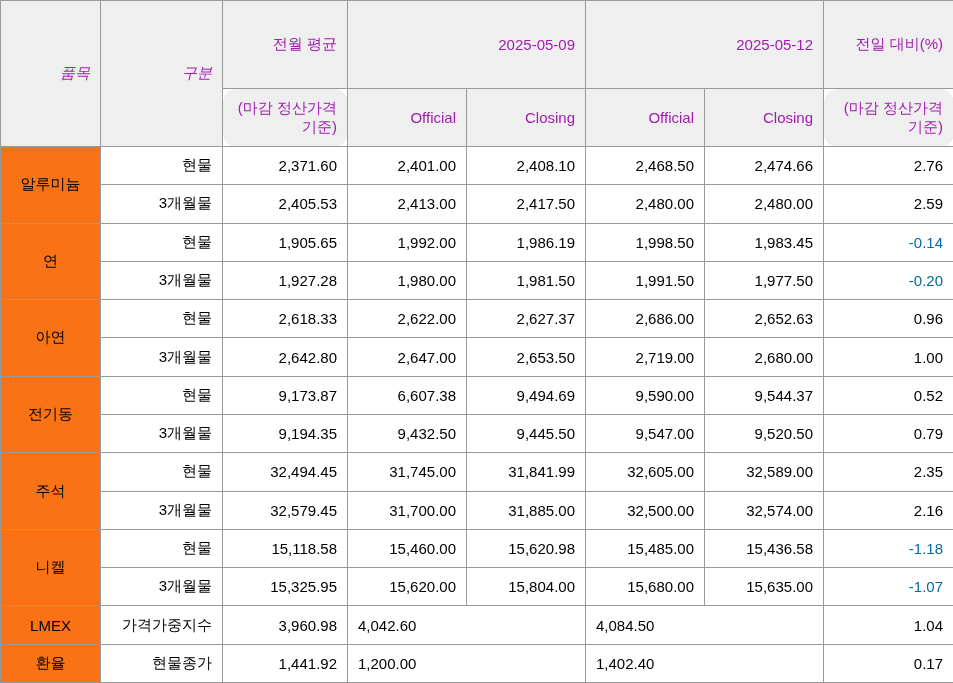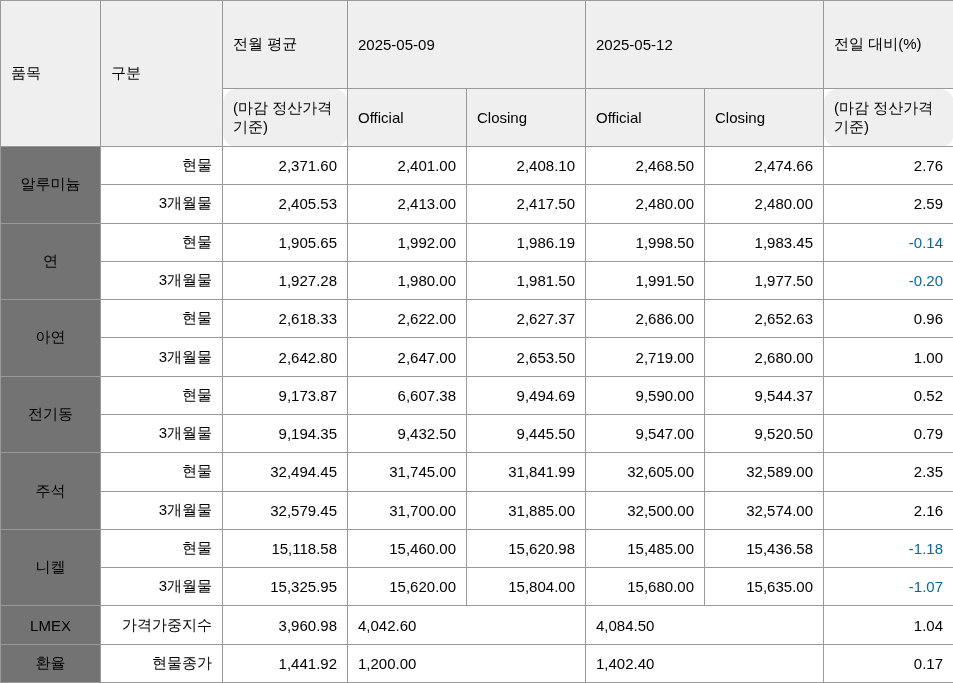--- a/index.html
+++ b/index.html
@@ -22,37 +22,38 @@
   #lme-table td, #lme-table th {
     border: 1px solid #999999;
     font-size: 15px;
     font-weight: normal;
     padding: 0 10px;
     box-sizing: border-box;
   }
   thead th {
     background: #efefef;
     font-weight: bold;
-    text-align: left;
-    color: #000000;
+    text-align: right;
+    color: #a21caf;
   }
   .hdr-top {
     height: 88px;
+    font-style: italic;
   }
   .hdr-sub {
     height: 58px;
   }
   .hdr-two-line {
     line-height: 1.25;
     font-size: 14px;
     border-radius: 14px;
   }
   td.item-cell {
     text-align: center;
-    background: #737373;
+    background: #f97316;
   }
   td.type-cell {
     text-align: right;
   }
   td.num {
     text-align: right;
     font-size: 15px;
   }
   td.neg {
     color: #0369a1;

